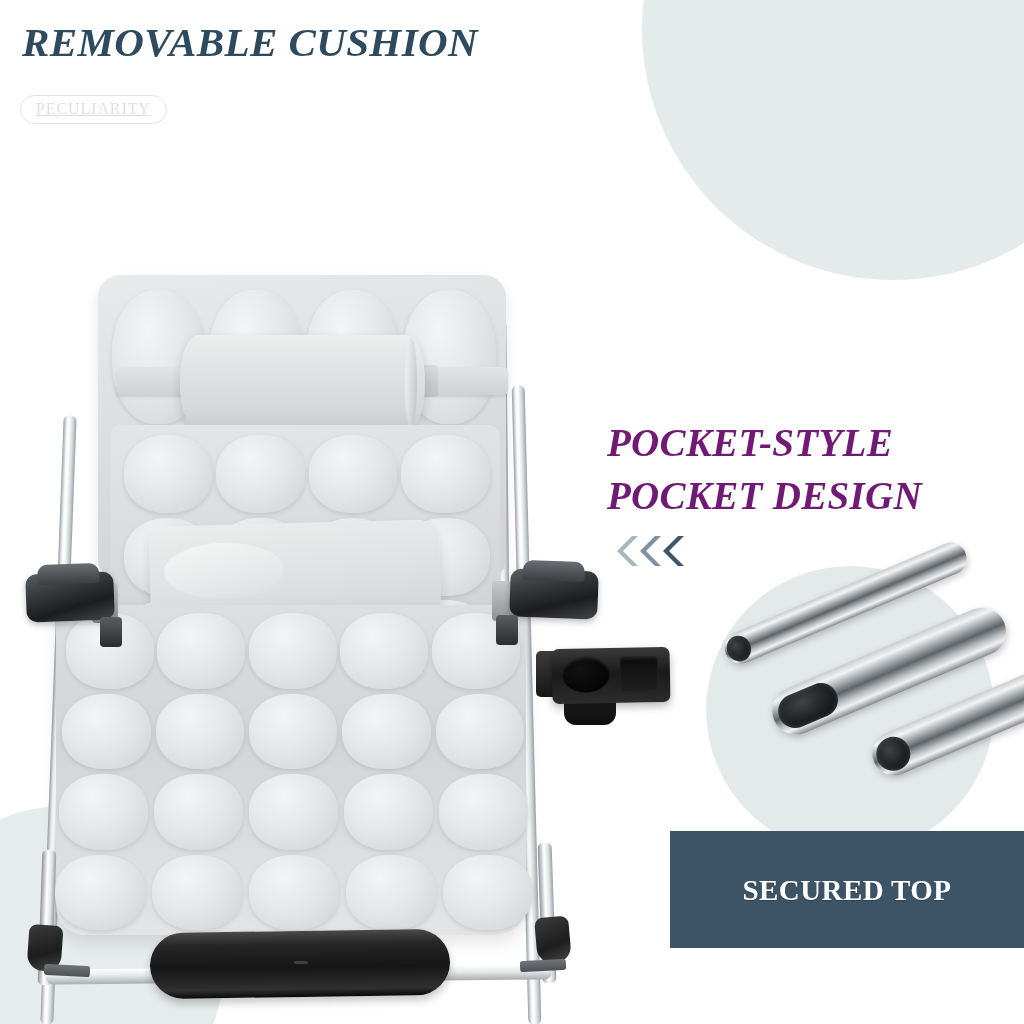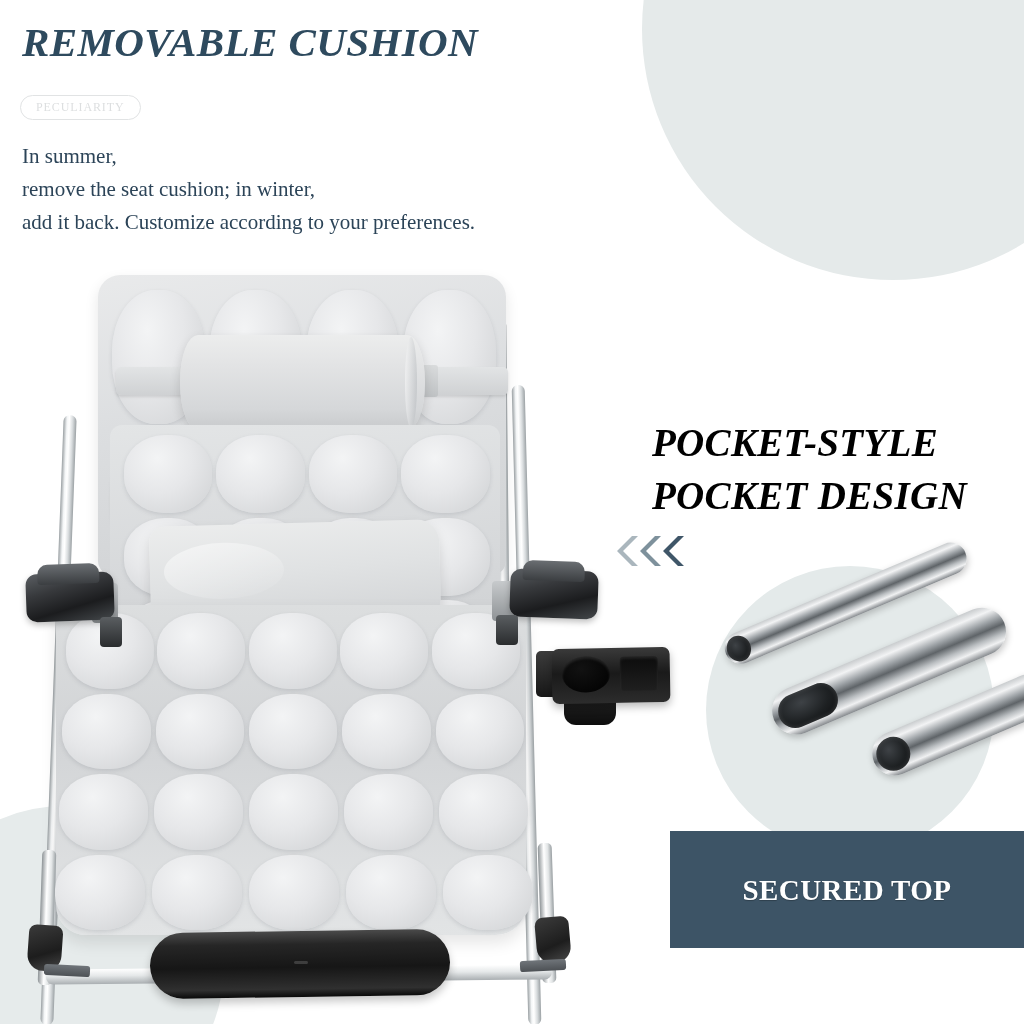--- a/index.html
+++ b/index.html
@@ -32,34 +32,35 @@
   
   .headline-main {
     position:absolute; left:22px; top:18px;
     font-size:41px; font-weight:bold; font-style:italic;
     letter-spacing:.4px; color:#2e4a5e; white-space:nowrap;
   }
   .badge {
     position:absolute; left:20px; top:95px;
     padding:5px 15px 6px;
     border:1.6px solid #e1e3e4; border-radius:18px;
-    color:#dddfe0; font-size:12px; letter-spacing:.9px;
+    color:#dddfe0; font-size:16px; letter-spacing:.9px;
     line-height:1;
+    text-decoration:underline;
   }
   .body-copy {
     position:absolute; left:22px; top:140px;
     color:#2c4458; font-size:21px; line-height:33px;
   }
   .body-copy div { white-space:nowrap; }
 
   
   .headline-right {
-    position:absolute; left:652px; top:416px;
+    position:absolute; left:607px; top:416px;
     font-size:39px; font-weight:bold; font-style:italic;
-    color:#000000; line-height:53px; letter-spacing:.3px;
+    color:#701a75; line-height:53px; letter-spacing:.3px;
   }
   .headline-right div { white-space:nowrap; }
   .chevrons {
     position:absolute; left:616px; top:536px;
     display:flex; align-items:center; gap:1px;
   }
   .chev { display:block; }
 
   
   .banner {
@@ -389,25 +390,20 @@
     <div class="ucorner ucorner-r"></div>
     <div class="ufoot ufoot-l"></div>
     <div class="ufoot ufoot-r"></div>
     <div class="footrest"></div>
   </div>
 
   <div class="headline-main">REMOVABLE CUSHION</div>
 
   <div class="badge">PECULIARITY</div>
 
-  <div class="body-copy">
-    <div>In summer,</div>
-    <div>remove the seat cushion; in winter,</div>
-    <div>add it back. Customize according to your preferences.</div>
-  </div>
 
   <div class="headline-right">
     <div>POCKET-STYLE</div>
     <div>POCKET DESIGN</div>
   </div>
 
   <div class="chevrons">
     <svg class="chev" width="22" height="30" viewBox="0 0 22 30">
       <polygon points="16,0 22,0 7,15 22,30 16,30 1,15" fill="#aab6bd"></polygon>
     </svg>

